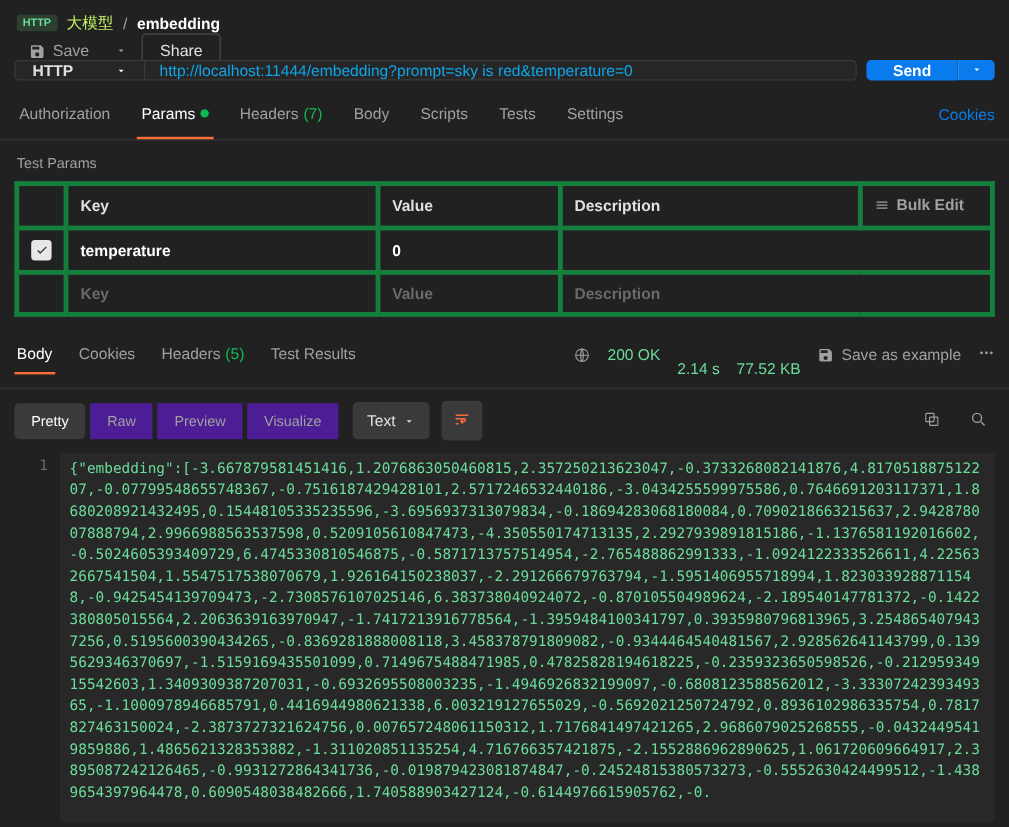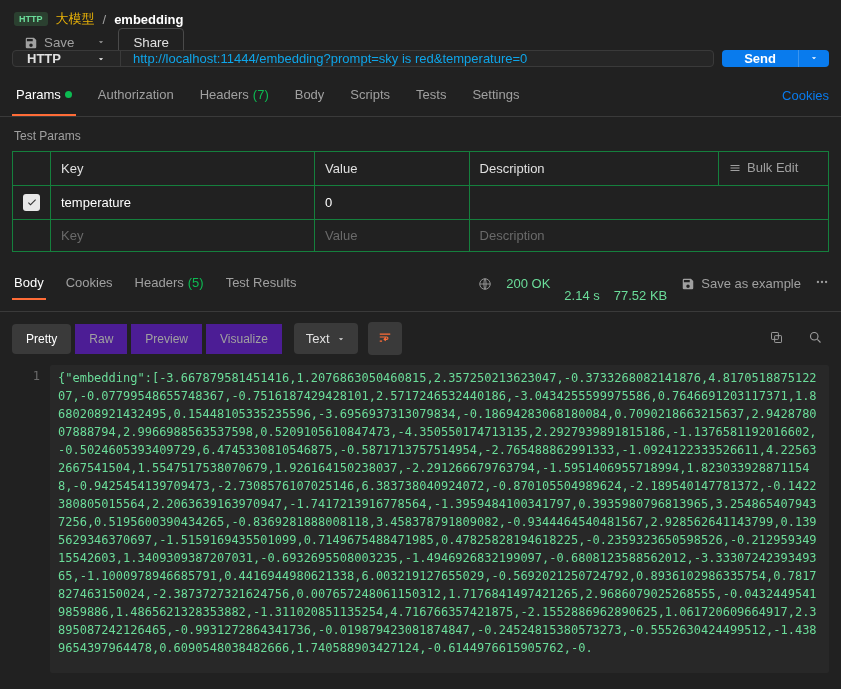--- a/index.html
+++ b/index.html
@@ -23,21 +23,21 @@
     }
     .breadcrumb-left { display: flex; align-items: center; gap: 8px; }
     .method-badge {
       background: #2b4030;
       color: #6bdd9a;
       font-size: 9px;
       padding: 2px 5px;
       border-radius: 3px;
       font-weight: 600;
     }
-    .bc-folder { color: #eab308; }
+    .bc-folder { color: #bef264; }
     .bc-sep { color: #a0a0a0; }
     .bc-current { color: #ffffff; font-weight: 600; }
     .breadcrumb-right { display: flex; align-items: center; gap: 8px; }
     .save-btn {
       display: flex; align-items: center; gap: 6px;
       background: transparent; border: none; color: #a0a0a0;
       cursor: pointer; padding: 6px 10px;
     }
     .chevron-down-btn {
       background: transparent; border: none; color: #a0a0a0;
@@ -101,22 +101,22 @@
 
     .query-params-label {
       padding: 12px 14px 8px; color: #a0a0a0; font-size: 12px;
     }
 
     .params-table {
       width: calc(100% - 24px); margin: 0 12px;
       border: 1px solid #3a3a3a; border-collapse: collapse;
     }
     .params-table th, .params-table td {
-      border: 1px solid #15803d; padding: 8px 10px;
-      font-weight: 400; text-align: left; font-size: 13px;
+      border: 4px solid #15803d; padding: 8px 10px;
+      font-weight: 700; text-align: left; font-size: 13px;
     }
     .params-table th { color: #e0e0e0; }
     .params-table .placeholder-row td { color: #6a6a6a; }
     .checkbox-cell { width: 36px; text-align:center; }
     .checkbox {
       width: 17px; height: 17px; background: #e8e8e8;
       border-radius: 3px; display: inline-flex;
       align-items: center; justify-content: center;
       cursor: pointer; color: #333;
     }
@@ -231,25 +231,25 @@
     <button class="send-more">
       <svg width="10" height="10" viewBox="0 0 24 24">
           <path d="M7 10l5 5 5-5z"></path>
         </svg>
     </button>
   </div>
 </div>
 
 <div class="tabs-row">
   <div class="tabs-left">
+    <button class="tab">Authorization</button>
     <button class="tab active">
       <span>Params</span>
       <span class="tab-dot"></span>
     </button>
-    <button class="tab">Authorization</button>
     <button class="tab">
       <span>Headers</span>
       <span class="tab-count">(7)</span>
     </button>
     <button class="tab">Body</button>
     <button class="tab">Scripts</button>
     <button class="tab">Tests</button>
     <button class="tab">Settings</button>
   </div>
   <button class="cookies-link">Cookies</button>

